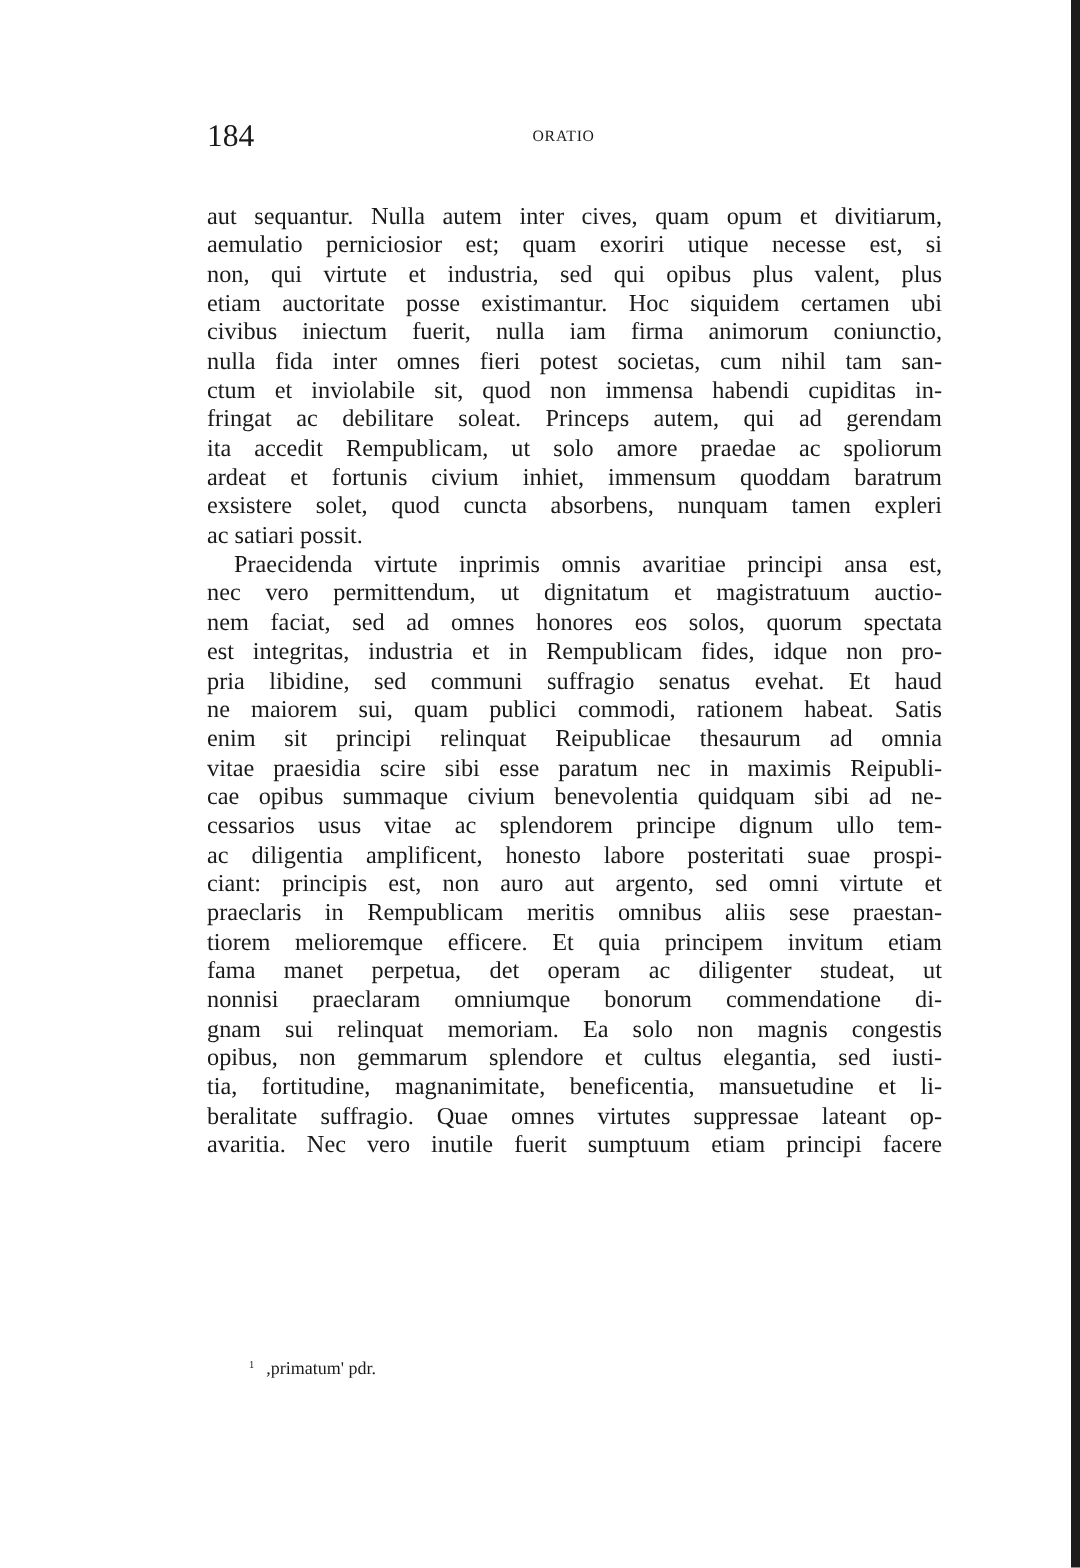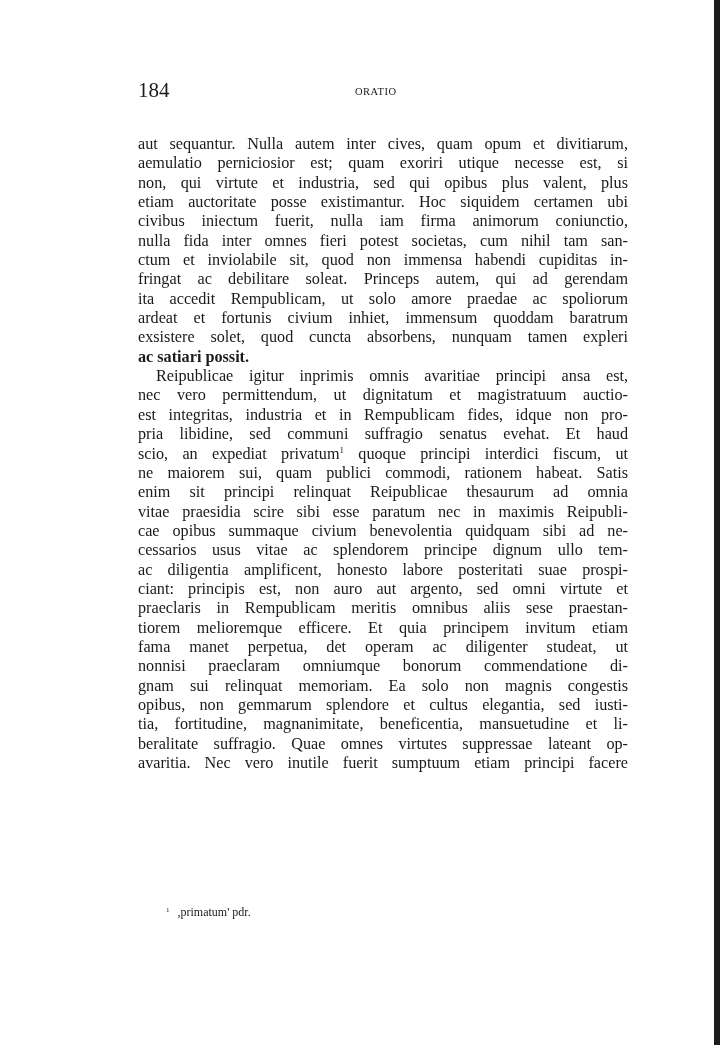--- a/index.html
+++ b/index.html
@@ -49,21 +49,20 @@
   }
   .line {
     display: block;
     white-space: nowrap;
     text-align: justify;
     text-align-last: justify;
     height: 19.35px;
   }
   .line.last {
     text-align-last: left;
-    font-weight: bold;
   }
   .line.indent {
     padding-left: 18px;
   }
   sup.fnref {
     font-size: 9px;
     vertical-align: 6px;
     line-height: 0;
   }
   .footnote {
@@ -97,25 +96,25 @@
     <span class="line">civibus iniectum fuerit, nulla iam firma animorum coniunctio,</span>
     <span class="line">nulla fida inter omnes fieri potest societas, cum nihil tam san-</span>
     <span class="line">ctum et inviolabile sit, quod non immensa habendi cupiditas in-</span>
     <span class="line">fringat ac debilitare soleat. Princeps autem, qui ad gerendam</span>
     <span class="line">ita accedit Rempublicam, ut solo amore praedae ac spoliorum</span>
     <span class="line">ardeat et fortunis civium inhiet, immensum quoddam baratrum</span>
     <span class="line">exsistere solet, quod cuncta absorbens, nunquam tamen expleri</span>
     <span class="line last">ac satiari possit.</span>
   </div>
   <div>
-    <span class="line indent">Reipublicae igitur inprimis omnis avaritiae principi ansa est,</span>
+    <span class="line indent">Praecidenda virtute inprimis omnis avaritiae principi ansa est,</span>
     <span class="line">nec vero permittendum, ut dignitatum et magistratuum auctio-</span>
+    <span class="line">nem faciat, sed ad omnes honores eos solos, quorum spectata</span>
     <span class="line">est integritas, industria et in Rempublicam fides, idque non pro-</span>
     <span class="line">pria libidine, sed communi suffragio senatus evehat. Et haud</span>
-    <span class="line"><span>scio, an expediat privatum</span><sup class="fnref">1</sup> <span>quoque principi interdici fiscum, ut</span></span>
     <span class="line">ne maiorem sui, quam publici commodi, rationem habeat. Satis</span>
     <span class="line">enim sit principi relinquat Reipublicae thesaurum ad omnia</span>
     <span class="line">vitae praesidia scire sibi esse paratum nec in maximis Reipubli-</span>
     <span class="line">cae opibus summaque civium benevolentia quidquam sibi ad ne-</span>
     <span class="line">cessarios usus vitae ac splendorem principe dignum ullo tem-</span>
     <span class="line">ac diligentia amplificent, honesto labore posteritati suae prospi-</span>
     <span class="line">ciant: principis est, non auro aut argento, sed omni virtute et</span>
     <span class="line">praeclaris in Rempublicam meritis omnibus aliis sese praestan-</span>
     <span class="line">tiorem melioremque efficere. Et quia principem invitum etiam</span>
     <span class="line">fama manet perpetua, det operam ac diligenter studeat, ut</span>

